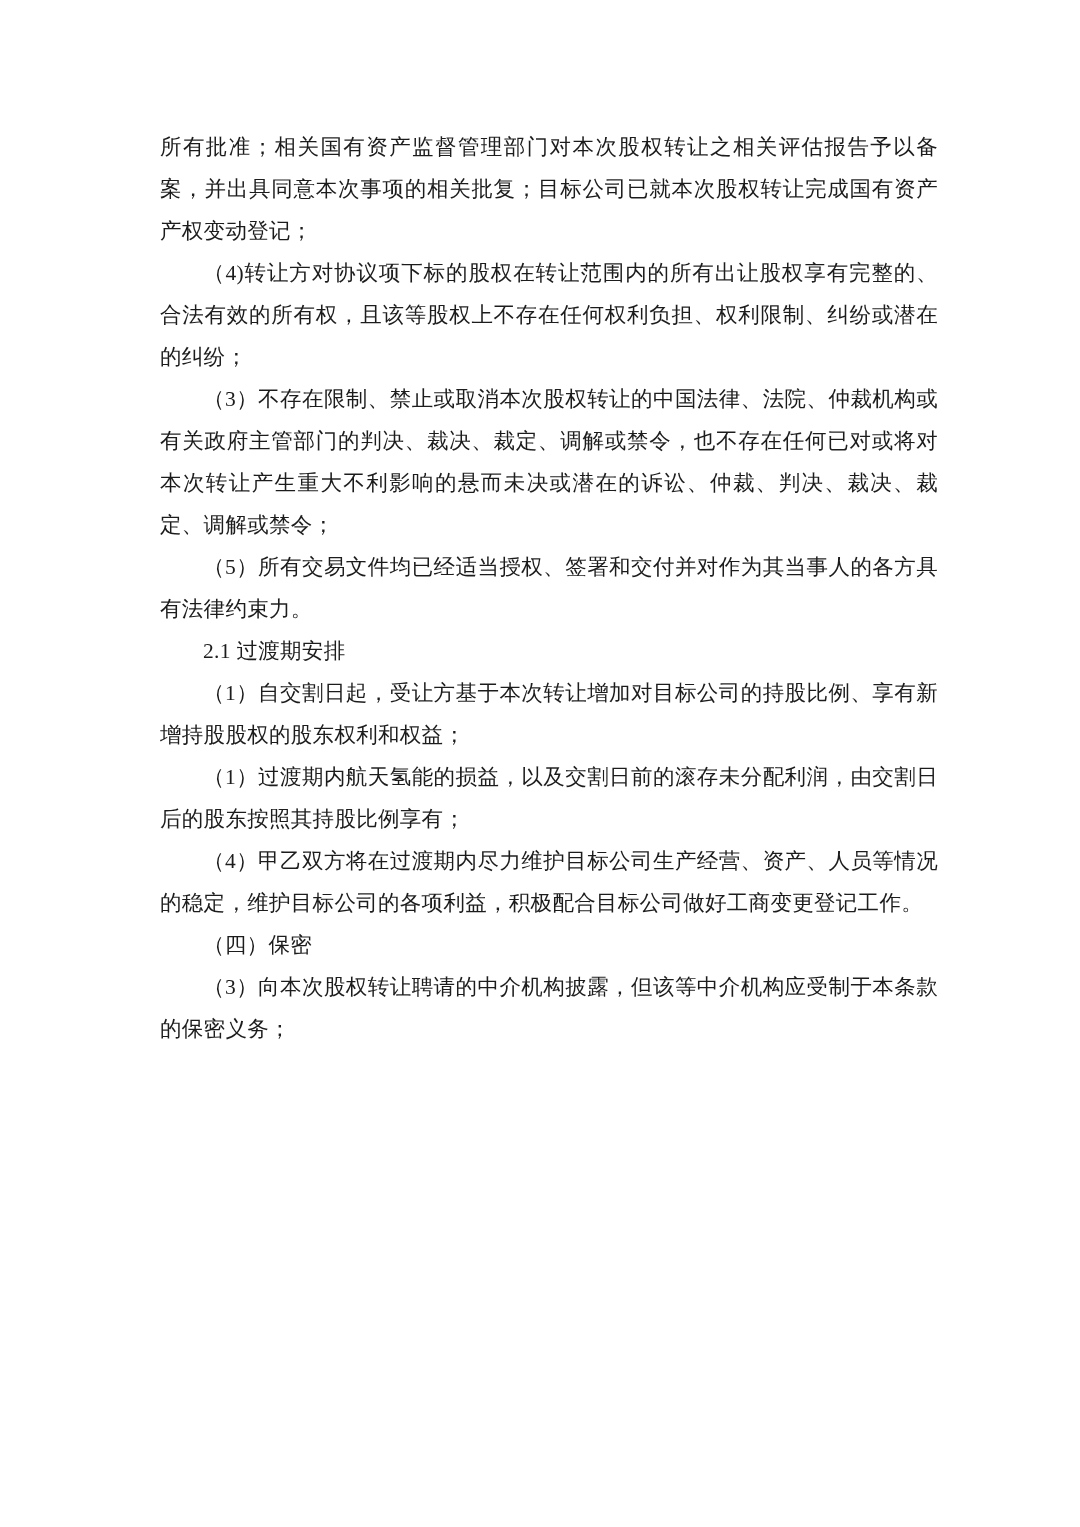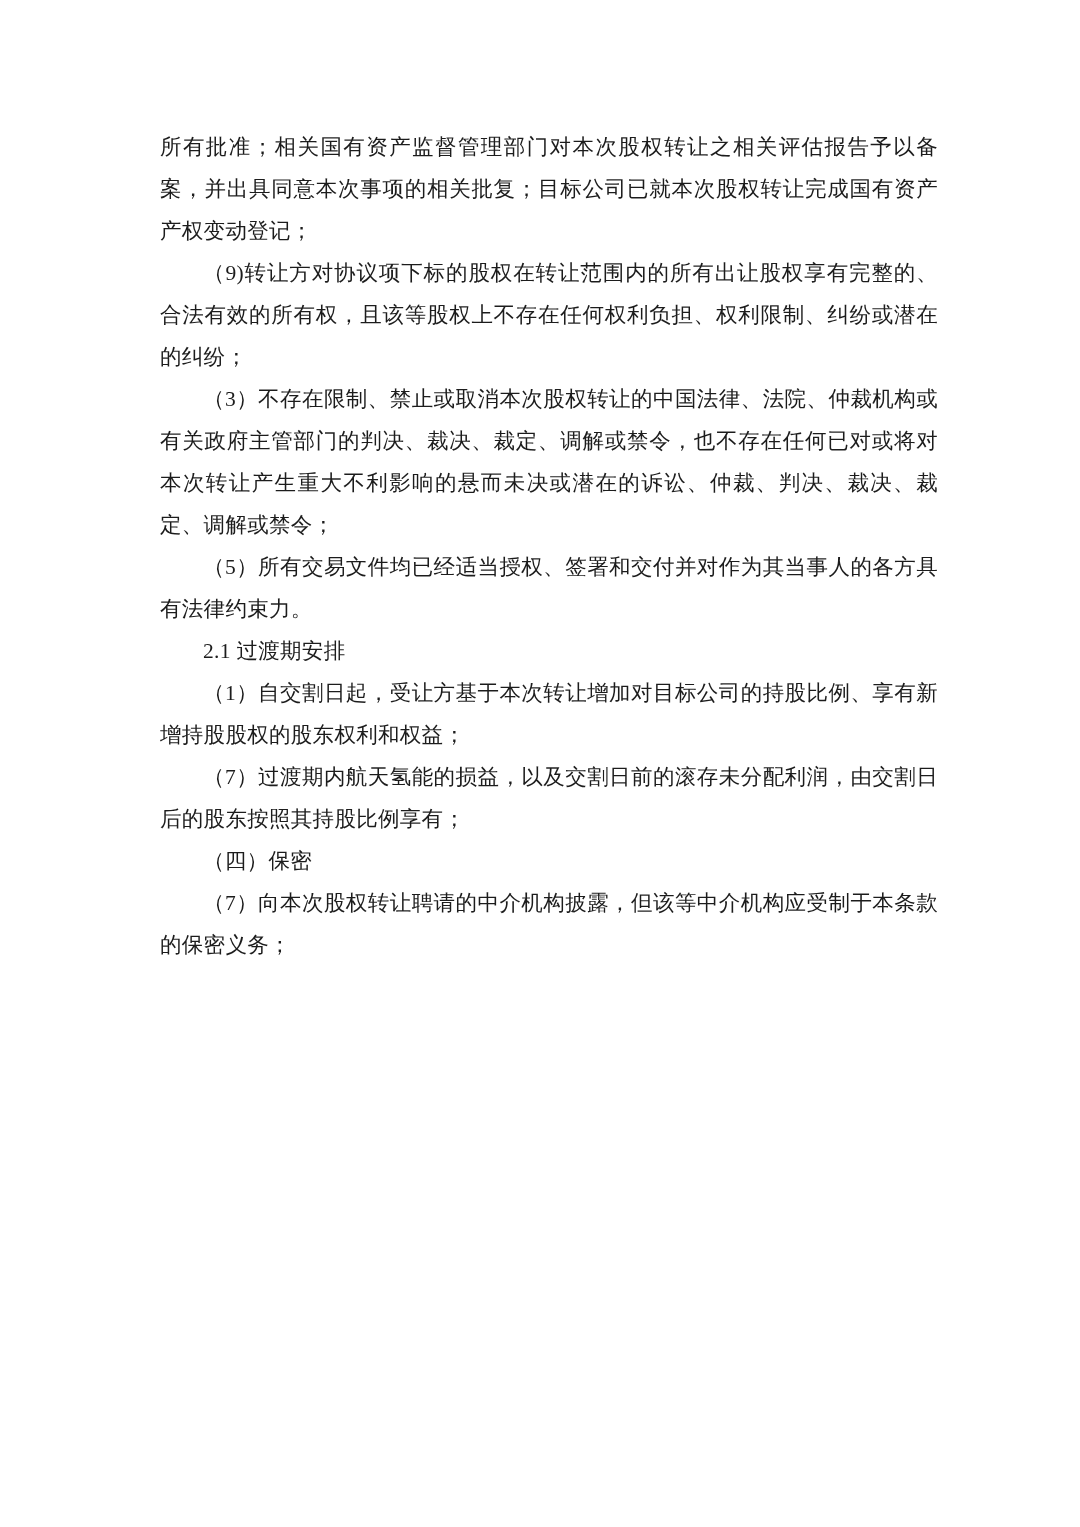--- a/index.html
+++ b/index.html
@@ -45,25 +45,26 @@
     line-height: 30px;
     color: #1c1c1c;
   }
 </style>
 </head>
 <body>
 
 <div class="page">
   <div class="content">
     <p class="continuation">所有批准；相关国有资产监督管理部门对本次股权转让之相关评估报告予以备案，并出具同意本次事项的相关批复；目标公司已就本次股权转让完成国有资产产权变动登记；</p>
-    <p>（9)转让方对协议项下标的股权在转让范围内的所有出让股权享有完整的、合法有效的所有权，且该等股权上不存在任何权利负担、权利限制、纠纷或潜在的纠纷；</p>
+    <p>（4)转让方对协议项下标的股权在转让范围内的所有出让股权享有完整的、合法有效的所有权，且该等股权上不存在任何权利负担、权利限制、纠纷或潜在的纠纷；</p>
     <p>（3）不存在限制、禁止或取消本次股权转让的中国法律、法院、仲裁机构或有关政府主管部门的判决、裁决、裁定、调解或禁令，也不存在任何已对或将对本次转让产生重大不利影响的悬而未决或潜在的诉讼、仲裁、判决、裁决、裁定、调解或禁令；</p>
     <p>（5）所有交易文件均已经适当授权、签署和交付并对作为其当事人的各方具有法律约束力。</p>
     <p>2.1 过渡期安排</p>
     <p>（1）自交割日起，受让方基于本次转让增加对目标公司的持股比例、享有新增持股股权的股东权利和权益；</p>
-    <p>（7）过渡期内航天氢能的损益，以及交割日前的滚存未分配利润，由交割日后的股东按照其持股比例享有；</p>
+    <p>（1）过渡期内航天氢能的损益，以及交割日前的滚存未分配利润，由交割日后的股东按照其持股比例享有；</p>
+    <p>（4）甲乙双方将在过渡期内尽力维护目标公司生产经营、资产、人员等情况的稳定，维护目标公司的各项利益，积极配合目标公司做好工商变更登记工作。</p>
     <p>（四）保密</p>
-    <p>（7）向本次股权转让聘请的中介机构披露，但该等中介机构应受制于本条款的保密义务；</p>
+    <p>（3）向本次股权转让聘请的中介机构披露，但该等中介机构应受制于本条款的保密义务；</p>
   </div>
   <div class="footer">
     <span>9</span>
   </div>
 </div>
 
 </body></html>

